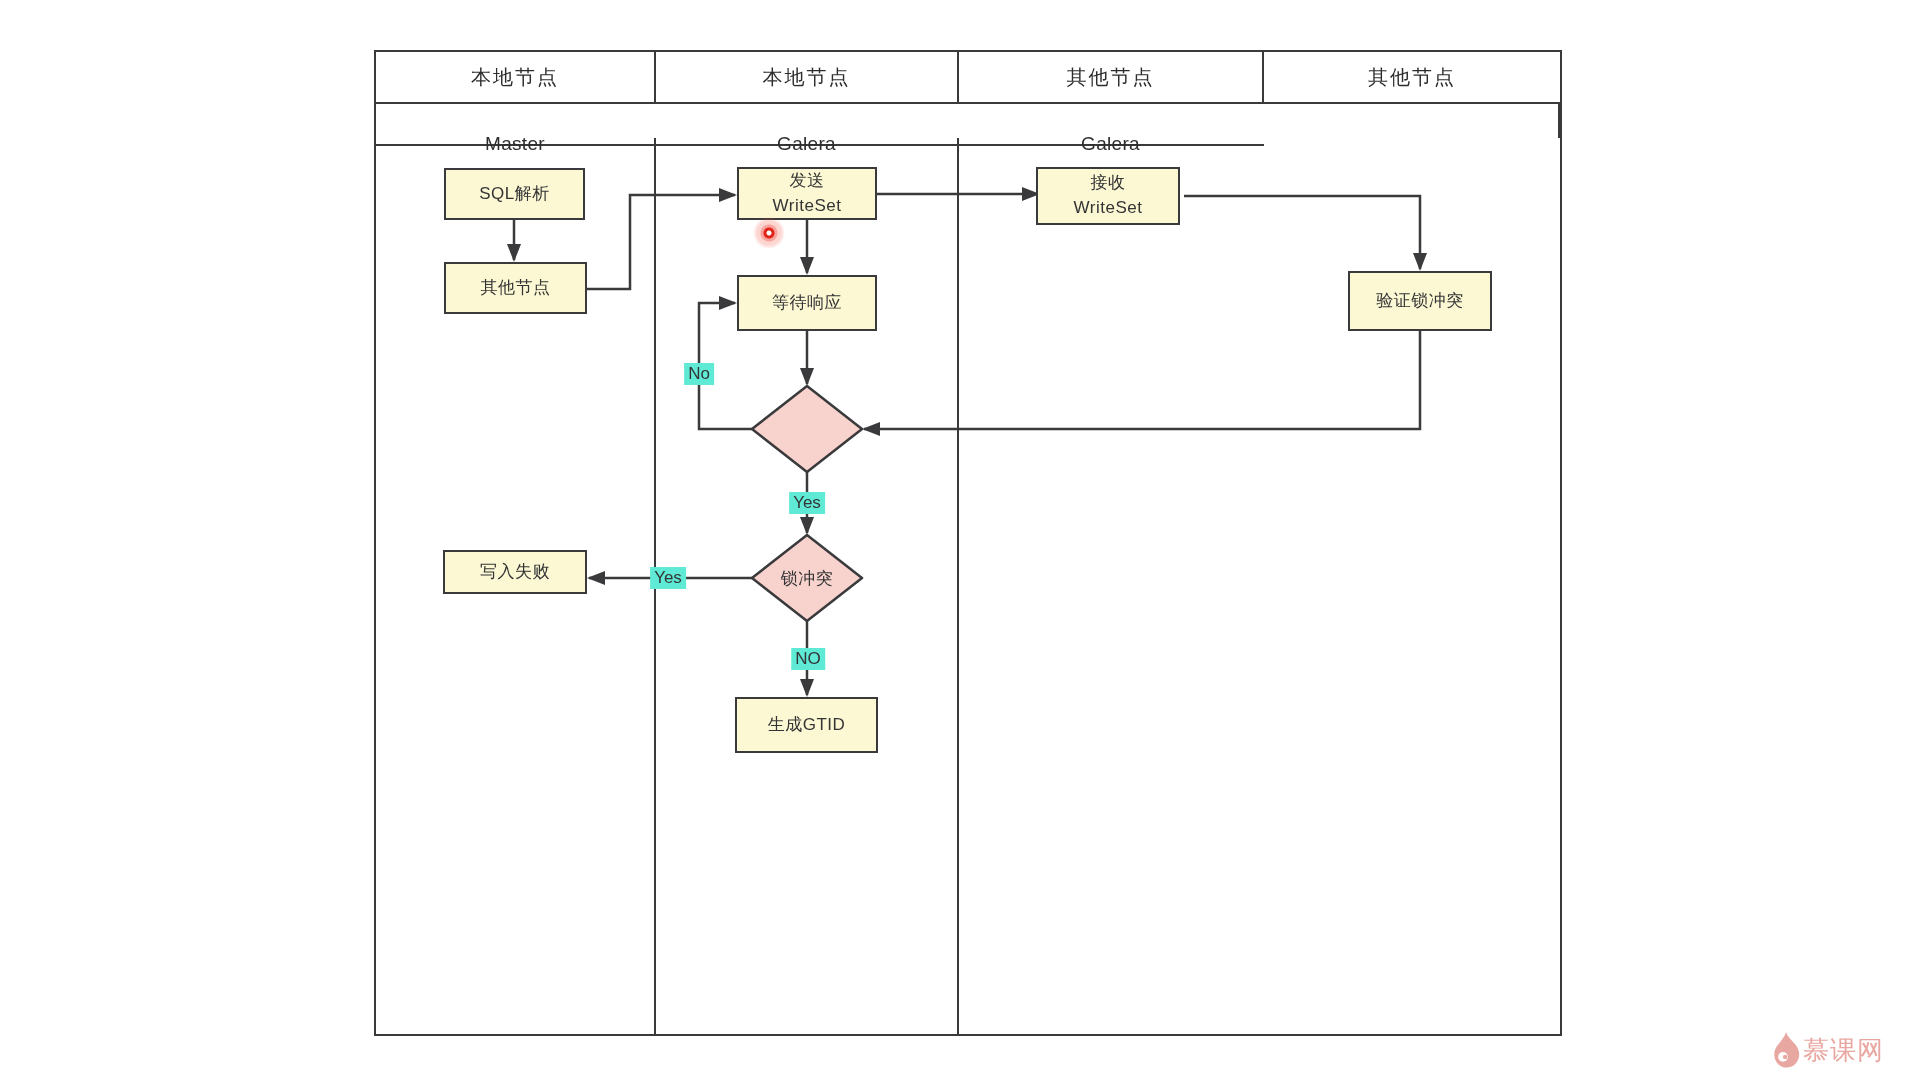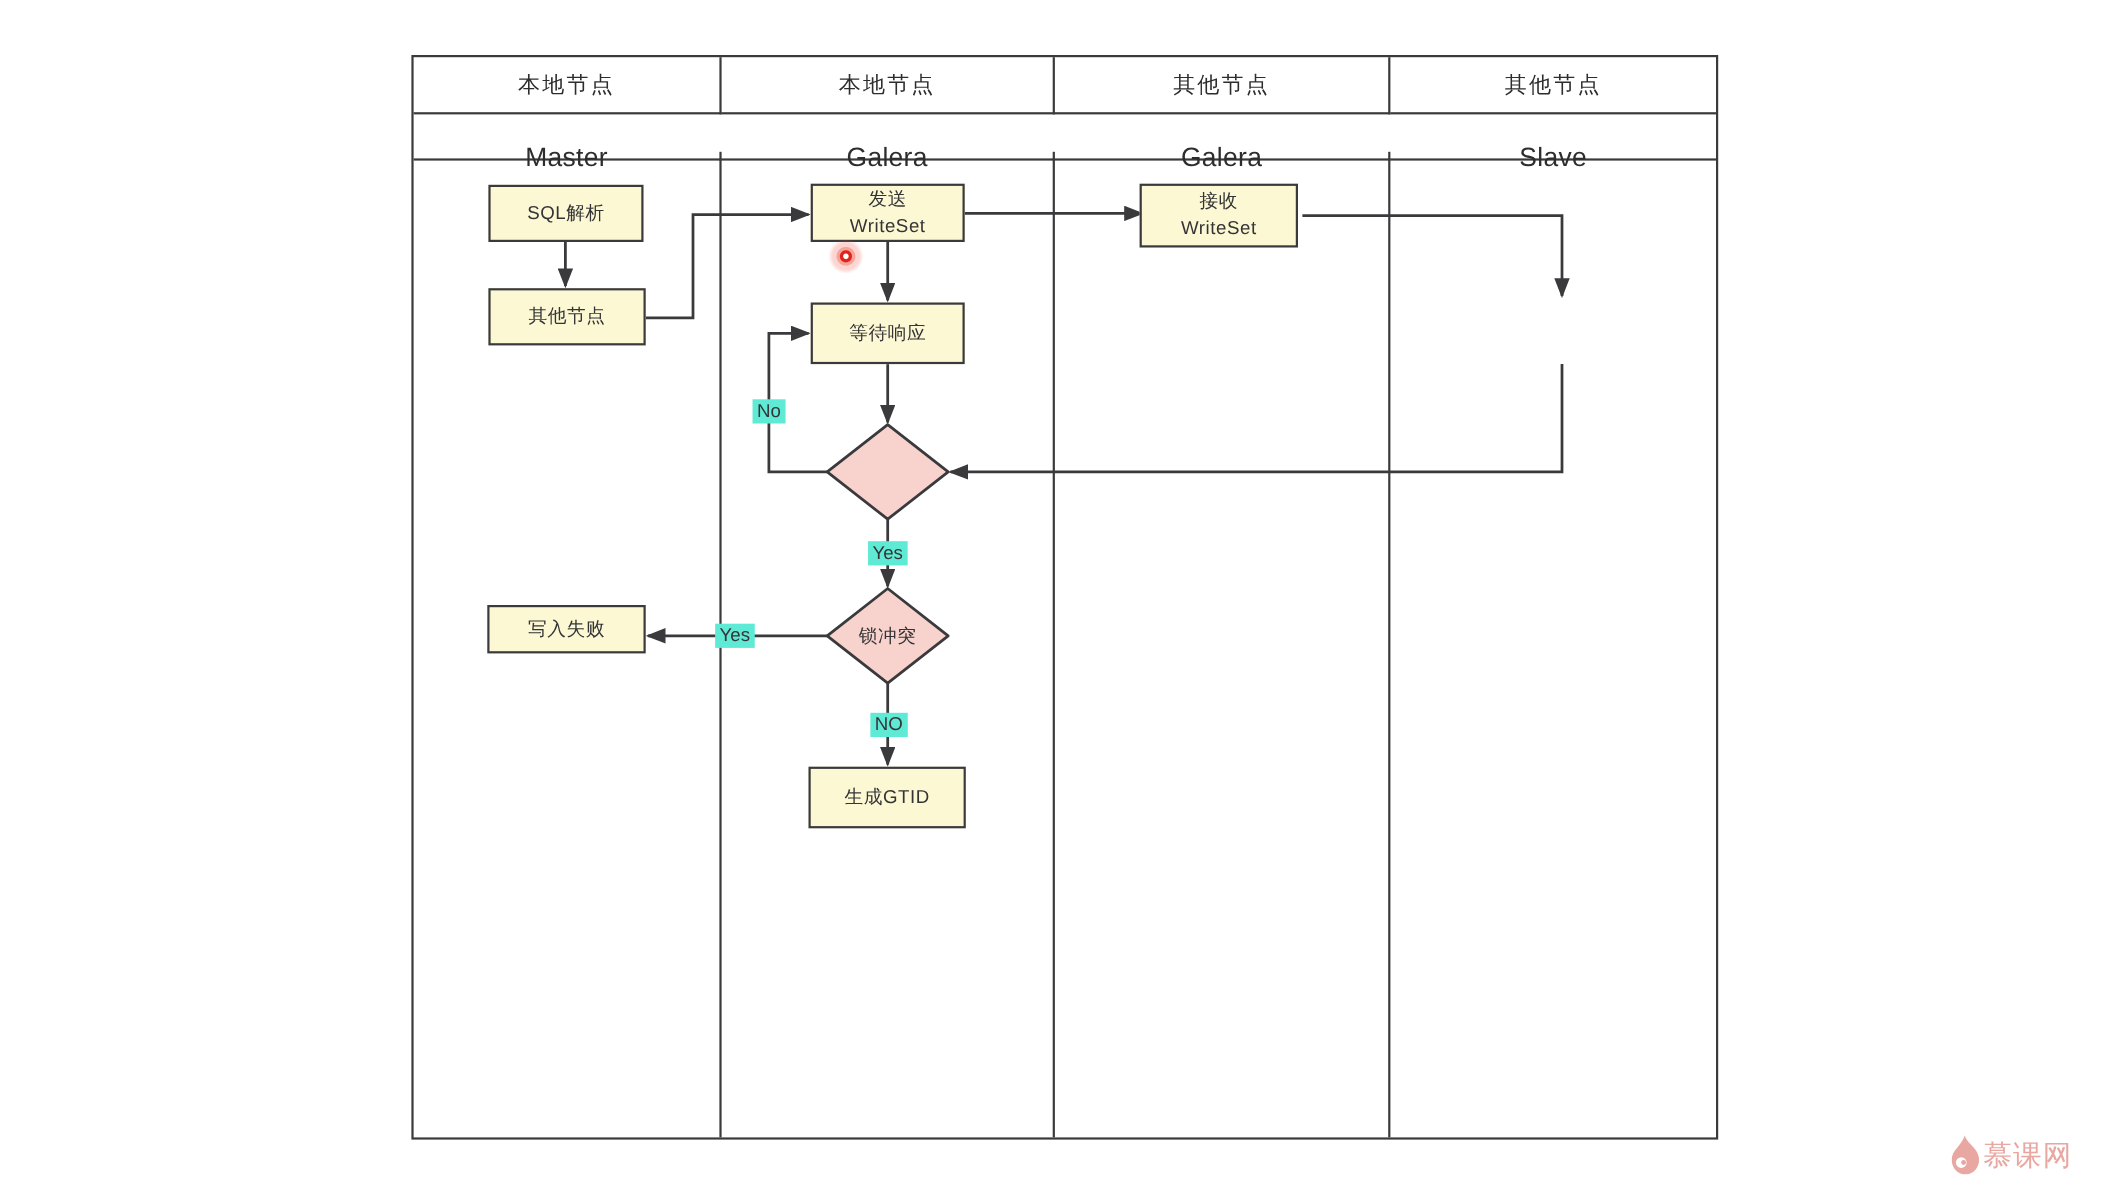--- a/index.html
+++ b/index.html
@@ -19,21 +19,21 @@
     grid-template-rows:52px 34px auto;
   }
   .cell {
     border-right:2px solid var(--stroke); border-bottom:2px solid var(--stroke);
     display:flex; align-items:center; justify-content:center;
     color:var(--header-text);
   }
   .cell.last-col { border-right:none; }
   .cell.body { border-bottom:none; }
   .cell.group { font-size:20px; letter-spacing:2px;text-align:right; }
-  .cell.name  { font-size:24px; letter-spacing:0.3px;margin-top:40px; }
+  .cell.name  { font-size:19px; letter-spacing:0.3px;margin-top:40px; }
 
   
   svg.wires { position:absolute; left:0; top:0; }
   .edge { fill:none; stroke:var(--stroke); stroke-width:2.5; }
   .diamond { fill:var(--decision-fill); stroke:var(--stroke); stroke-width:2.5; stroke-linejoin:round; }
   .arrowhead { fill:var(--stroke); }
 
   
   .node {
     position:absolute; background:var(--process-fill);
@@ -95,21 +95,20 @@
 
   <div class="lane-table">
     <div class="cell group">本地节点</div>
     <div class="cell group">本地节点</div>
     <div class="cell group">其他节点</div>
     <div class="cell group last-col">其他节点</div>
 
     <div class="cell name">Master</div>
     <div class="cell name">Galera</div>
     <div class="cell name">Galera</div>
-    <div class="cell name last-col">Slave</div>
 
     <div class="cell body"></div>
     <div class="cell body"></div>
     <div class="cell body"></div>
     <div class="cell body last-col"></div>
   </div>
 
   <svg class="wires" width="1920" height="1080" viewBox="0 0 1920 1080">
     <defs>
       <marker id="arrow" markerUnits="userSpaceOnUse" markerWidth="18" markerHeight="14" refX="16" refY="7" orient="auto">
@@ -139,20 +138,21 @@
     <span>发送</span>
     <span>WriteSet</span>
   </div>
   <div class="node" id="n-wait-response">等待响应</div>
   <div class="node" id="n-write-fail">写入失败</div>
   <div class="node" id="n-gen-gtid">生成GTID</div>
   <div class="node" id="n-recv-writeset">
     <span>接收</span>
     <span>WriteSet</span>
   </div>
+  <div class="node" id="n-verify-lock">验证锁冲突</div>
 
   <div class="dlabel" id="l-conflict">锁冲突</div>
 
   <span class="elabel" id="el-no">No</span>
   <span class="elabel" id="el-yes">Yes</span>
   <span class="elabel" id="el-cyes">Yes</span>
   <span class="elabel" id="el-cno">NO</span>
 
   <div id="laser"></div>
 

